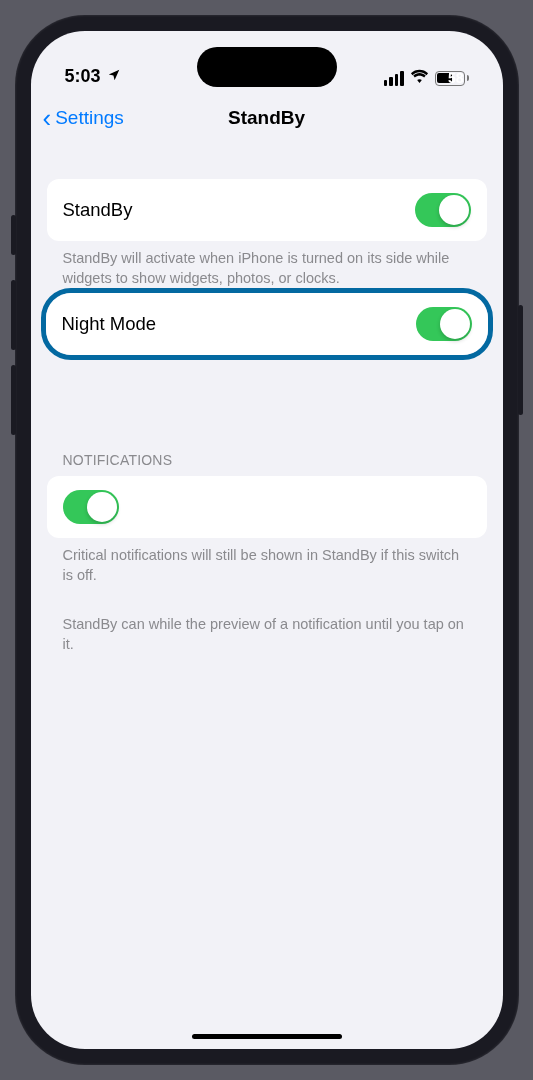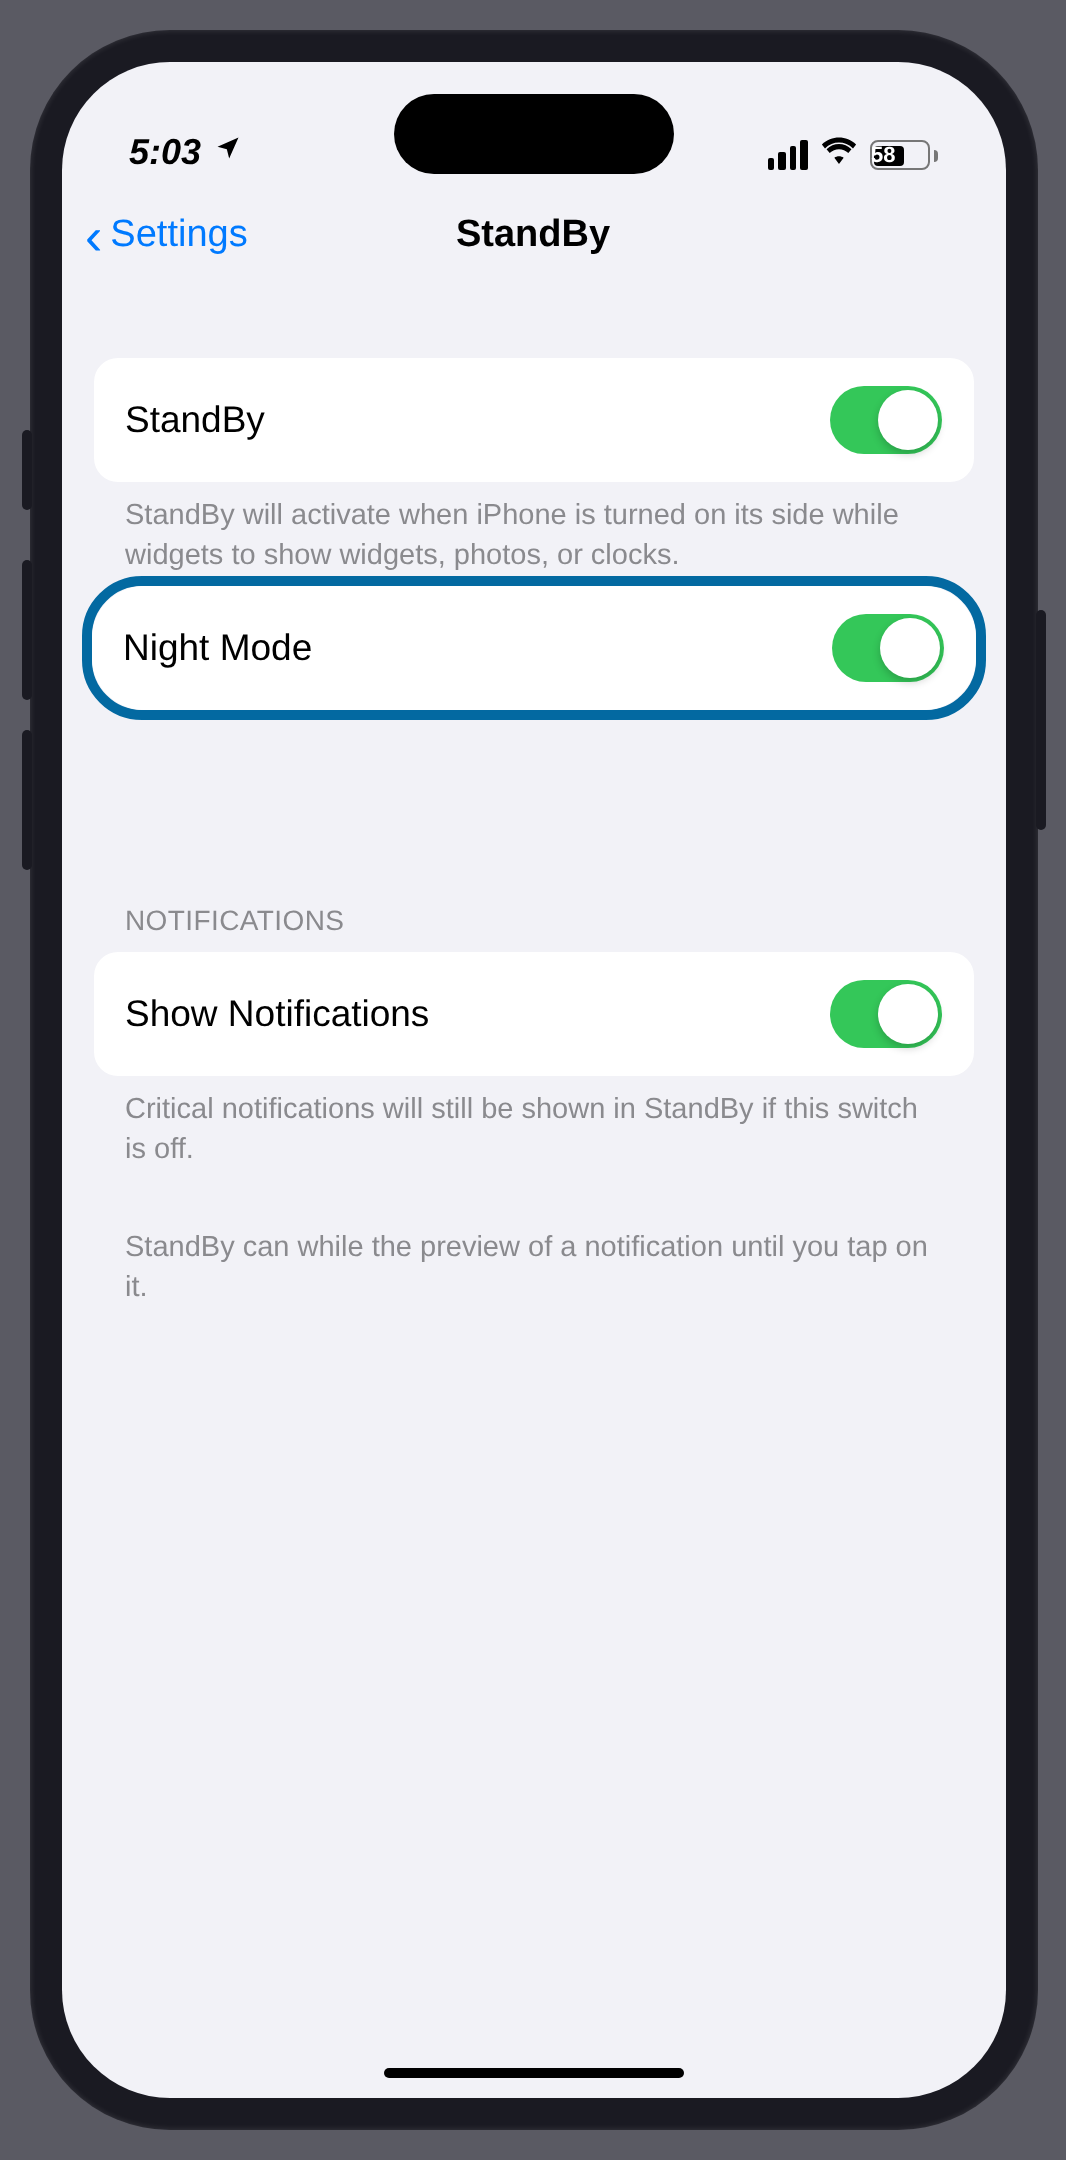--- a/index.html
+++ b/index.html
@@ -60,21 +60,20 @@
       justify-content: space-between;
       align-items: flex-end;
       padding: 0 34px 6px 34px;
     }
     .status-left {
       display: flex;
       align-items: center;
       gap: 6px;
       font-size: 18px;
       font-weight: 600;
-      font-style: italic;
     }
     .status-right {
       display: flex;
       align-items: center;
       gap: 6px;
     }
     .location-arrow {
       display: inline-block;
       font-size: 16px;
     }
@@ -116,25 +115,25 @@
       display: flex;
       align-items: center;
       justify-content: center;
       position: relative;
     }
     .battery-text {
       position: absolute;
       left: 50%;
       top: 50%;
       transform: translate(-50%, -50%);
-      font-size: 11px;
+      font-size: 14px;
       font-weight: 700;
       color: #fff;
       width: 100%;
-      text-align: left;
+      text-align: right;
     }
     .battery-tip {
       width: 2px;
       height: 6px;
       background: #777;
       border-radius: 0 2px 2px 0;
     }
     .nav-bar {
       height: 50px;
       display: flex;
@@ -301,21 +300,20 @@
           <div class="toggle on">
             <div class="toggle-knob"></div>
           </div>
         </div>
       </div>
 
       <div class="spacer-notifications"></div>
 
       <div class="group-header">NOTIFICATIONS</div>
       <div class="row">
-        <span class="row-label">Show Notifications</span>
         <div class="toggle on">
           <div class="toggle-knob"></div>
         </div>
       </div>
       <div class="footer-text">Critical notifications will still be shown in StandBy if this switch is off.</div>
 
       <div class="spacer-preview"></div>
 
       <div class="footer-text">StandBy can while the preview of a notification until you tap on it.</div>
 

